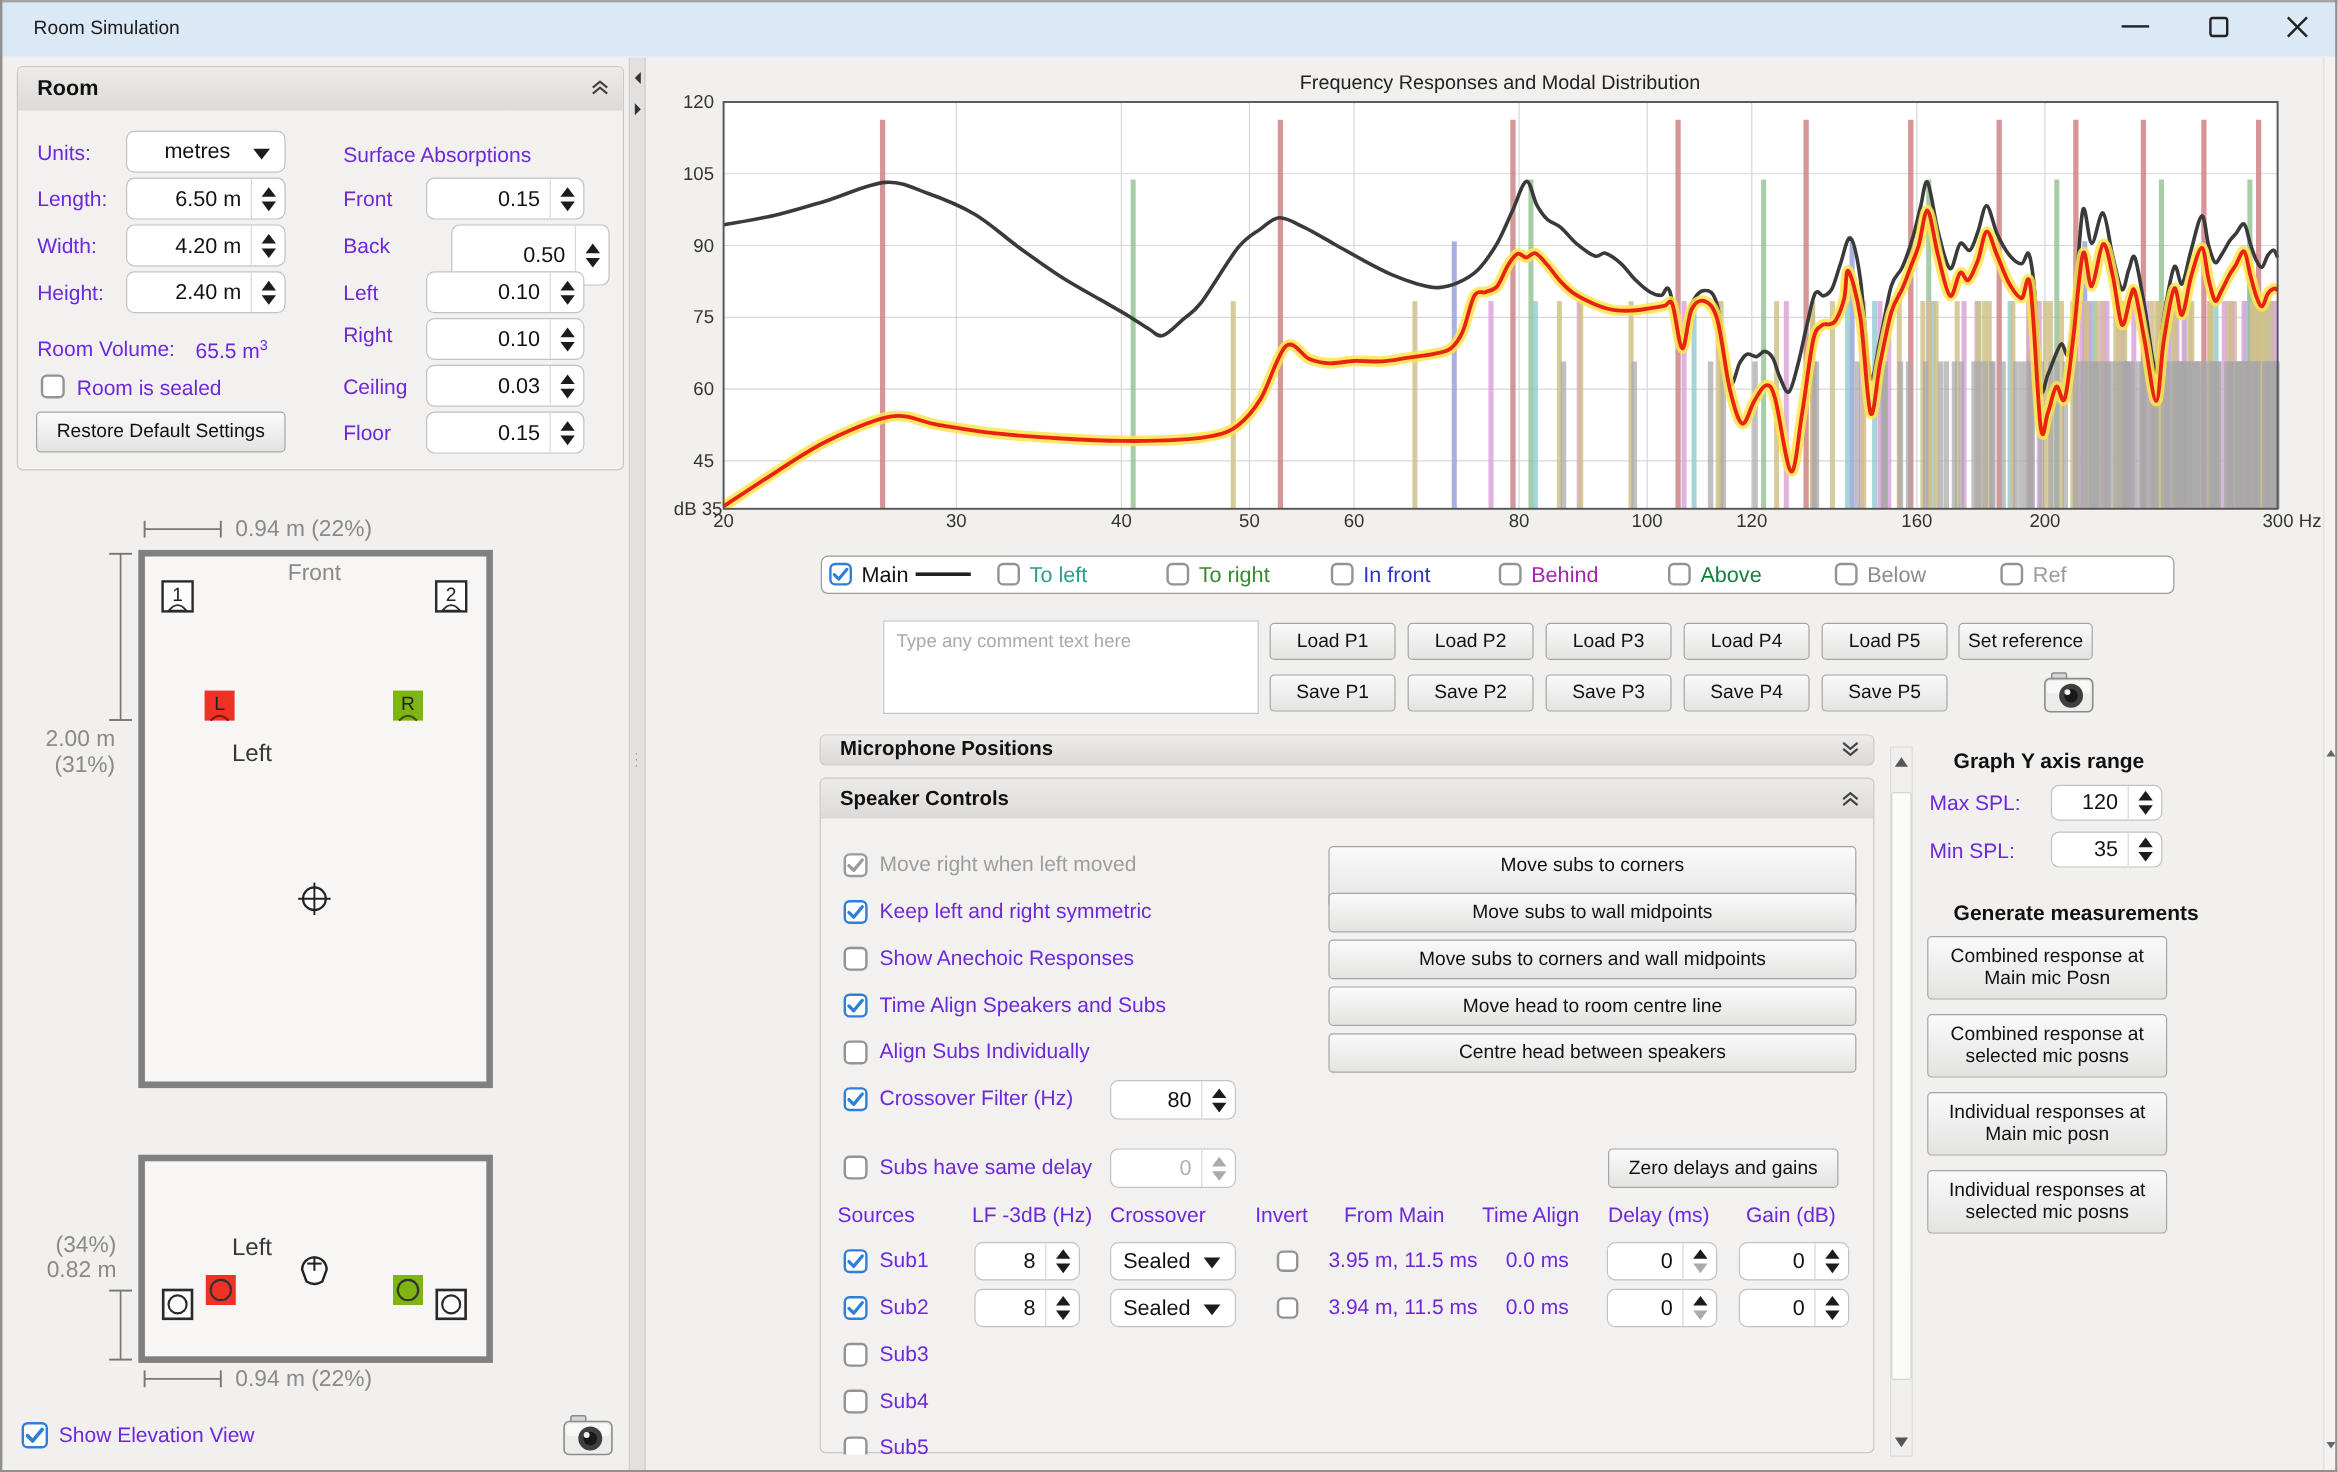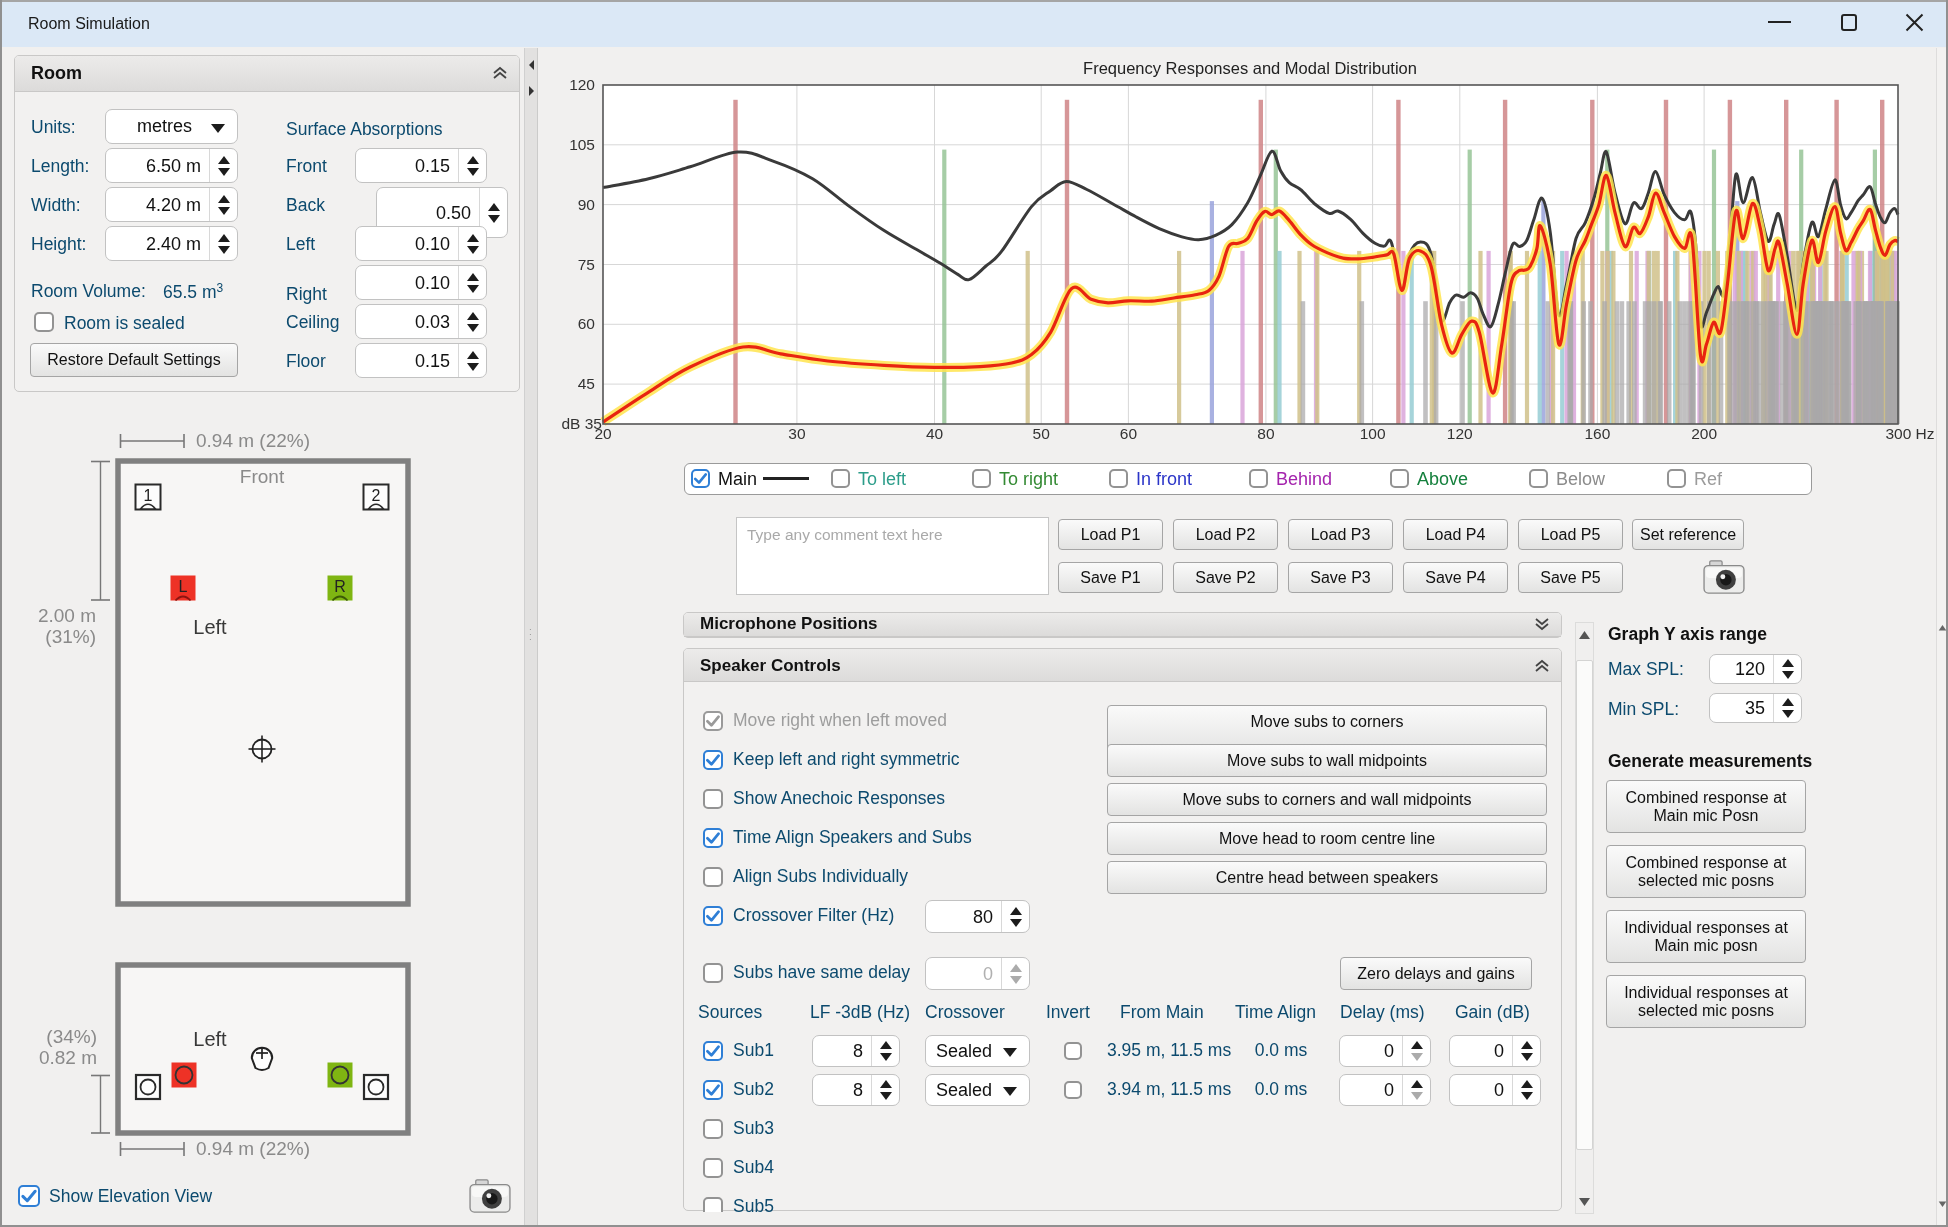--- a/index.html
+++ b/index.html
@@ -2,23 +2,23 @@
 <html><head><meta charset="utf-8"><style>
 * { margin:0; padding:0; box-sizing:border-box; }
 html,body { width:1948px; height:1227px; overflow:hidden; }
 body { font-family:"Liberation Sans", sans-serif; background:#f1f0ef; position:relative; }
 .abs { position:absolute; }
 .titlebar { position:absolute; left:0; top:0; width:1948px; height:47px; background:#dbe8f6; border-top:2px solid #a5a5a5; }
 .titlebar .t { position:absolute; left:28px; top:13px; font-size:16px; color:#1a1a1a; }
 .panel { position:absolute; background:#f2f1f0; border:1px solid #c9c8c7; border-radius:5px; }
 .phead { position:absolute; background:linear-gradient(#ecebea,#dcdbda); border-bottom:1px solid #c9c8c7; border-radius:4px 4px 0 0; }
 .b18 { position:absolute; font-size:18px; font-weight:bold; color:#111; white-space:nowrap; }
-.lab { position:absolute; font-size:17.5px; color:#0c4a6e; white-space:nowrap; }
+.lab { position:absolute; font-size:17.5px; color:#6d28d9; white-space:nowrap; }
 .lab.dis { color:#9d9d9d; }
-.b17 { position:absolute; font-size:17.5px; font-weight:bold; color:#111; white-space:nowrap; }
+.b17 { position:absolute; font-size:17.5px; font-weight:bold; color:#111; white-space:nowrap;margin-left:20px; }
 .spin { position:absolute; background:#fff; border:1px solid #c2c2c2; border-radius:7px; }
 .spin .sv { position:absolute; top:50%; transform:translateY(-50%); font-size:18px; color:#111; }
 .spin .sv.dis { color:#b0b0b0; }
 .sp { position:absolute; right:0; top:0; bottom:0; border-left:1px solid #d8d8d8; display:flex; flex-direction:column; align-items:center; justify-content:center; gap:4px; }
 .tu { width:0; height:0; border-left:6.5px solid transparent; border-right:6.5px solid transparent; border-bottom:8px solid #1c1c1c; }
 .td { width:0; height:0; border-left:6.5px solid transparent; border-right:6.5px solid transparent; border-top:8px solid #1c1c1c; }
 .spin.gr .tu, .spin.gr .td { border-bottom-color:#ababab; border-top-color:#ababab; }
 .spin.gd .td { border-top-color:#ababab; }
 .tdn { position:absolute; right:12px; top:50%; margin-top:-3px; width:0; height:0; border-left:7px solid transparent; border-right:7px solid transparent; border-top:9px solid #1c1c1c; }
 .dd { position:absolute; background:#fff; border:1px solid #c2c2c2; border-radius:7px; display:flex; align-items:center; font-size:18px; color:#111; }
@@ -107,21 +107,21 @@
     </div>
   </div>
 <div class="lab" style="left:286px;top:234px">Left</div>
 <div class="spin " style="left:355px;top:226px;width:132px;height:35px">
     <div class="sv " style="right:36px">0.10</div>
     <div class="sp" style="width:28px">
       <i class="tu"></i>
       <i class="td"></i>
     </div>
   </div>
-<div class="lab" style="left:286px;top:284px">Right</div>
+<div class="lab" style="left:286px;top:269px">Right</div>
 <div class="spin " style="left:355px;top:265px;width:132px;height:35px">
     <div class="sv " style="right:36px">0.10</div>
     <div class="sp" style="width:28px">
       <i class="tu"></i>
       <i class="td"></i>
     </div>
   </div>
 <div class="lab" style="left:286px;top:312px">Ceiling</div>
 <div class="spin " style="left:355px;top:304px;width:132px;height:35px">
     <div class="sv " style="right:36px">0.03</div>

